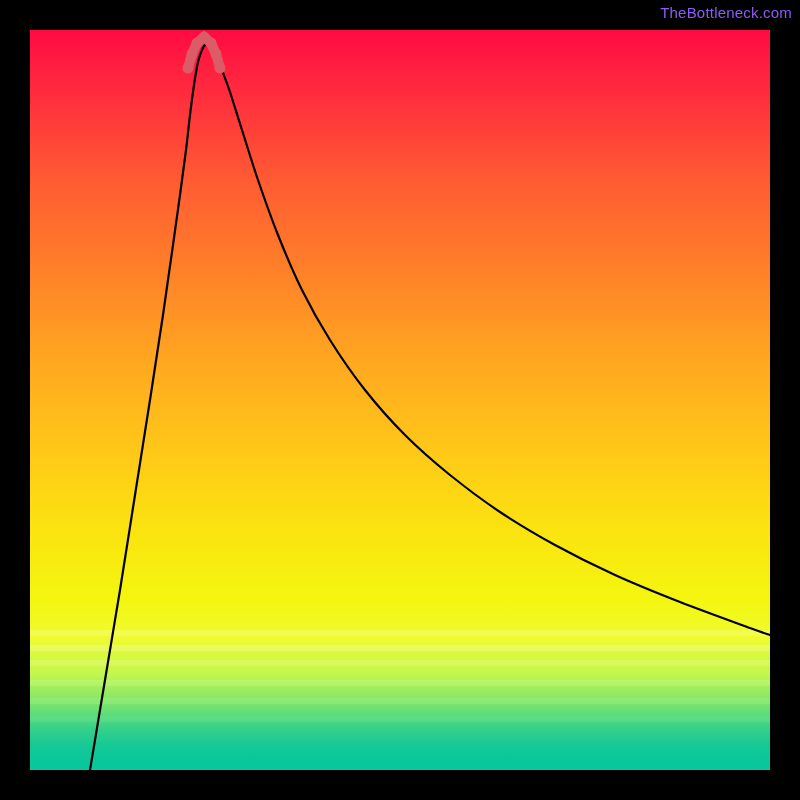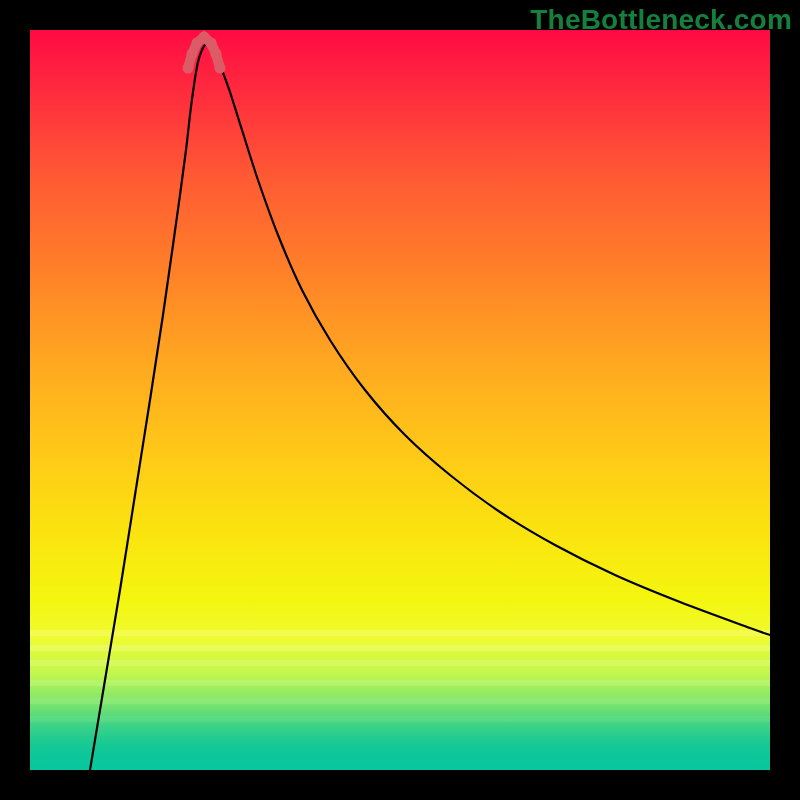--- a/index.html
+++ b/index.html
@@ -55,23 +55,23 @@
     position: absolute;
     left: 0;
     top: 0;
     width: 740px;
     height: 740px;
   }
   .watermark {
     position: absolute;
     top: 4px;
     right: 8px;
-    color: #15803d;
-    font-size: 28px;
-    font-weight: 700;
+    color: #8b5cf6;
+    font-size: 15px;
+    font-weight: 400;
     letter-spacing: 0.2px;
     user-select: none;
   }
 </style>
 </head>
 <body>
 
 <div class="frame">
   <div class="band b1"></div>
   <div class="band b2"></div>

